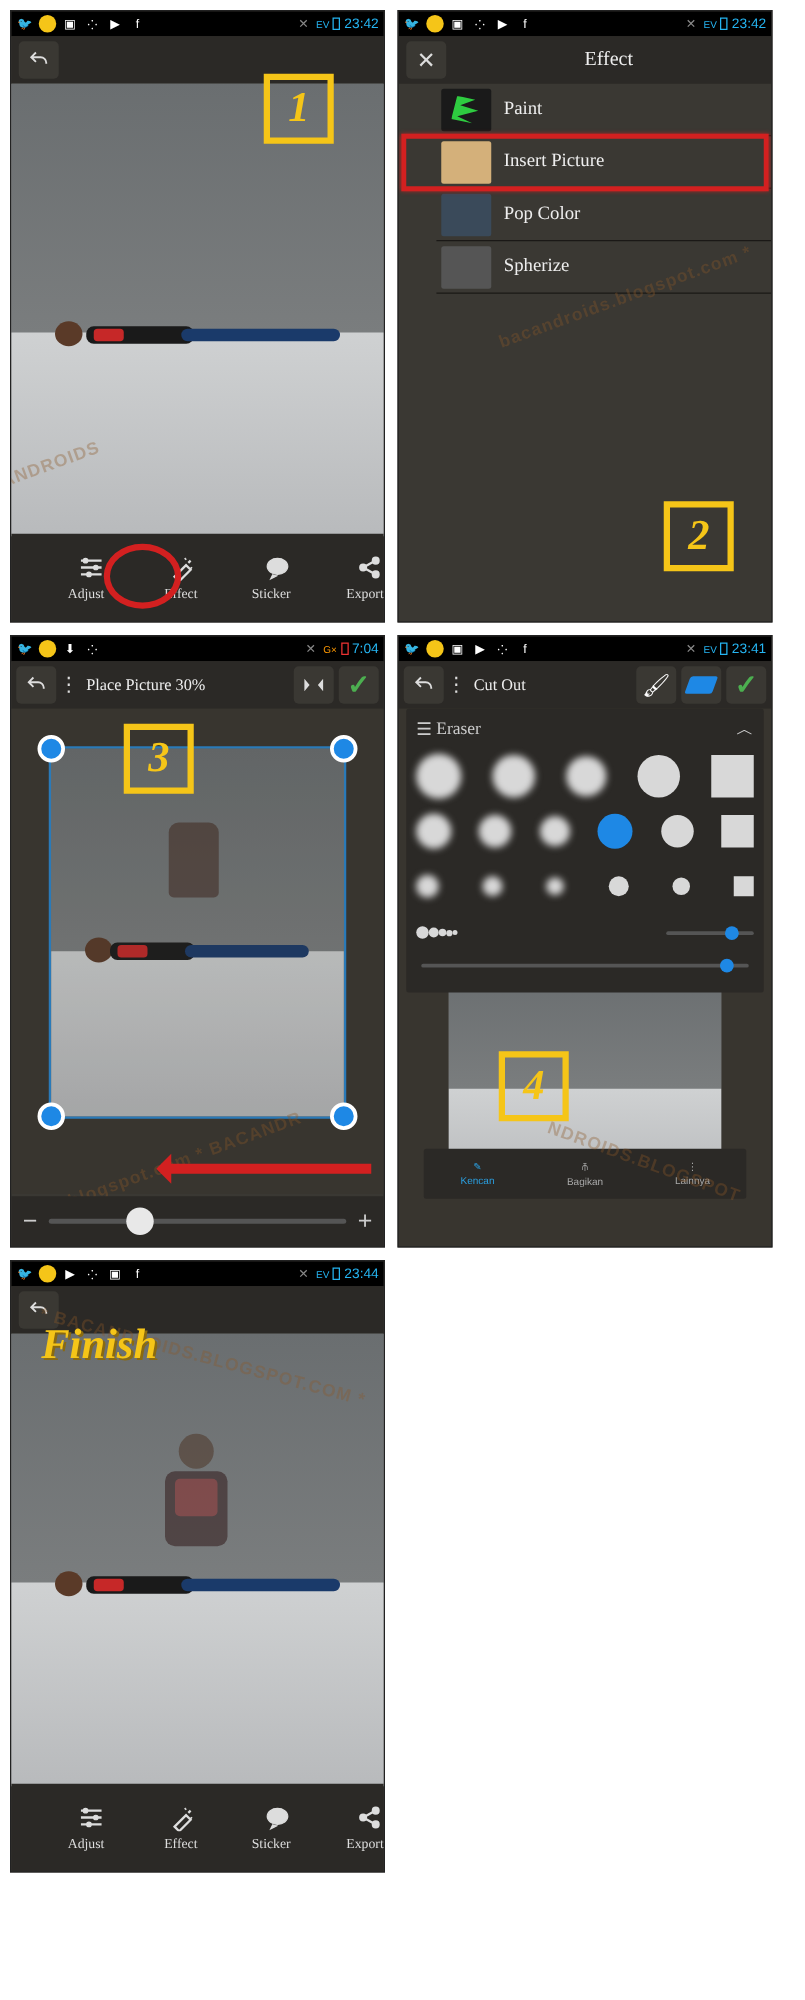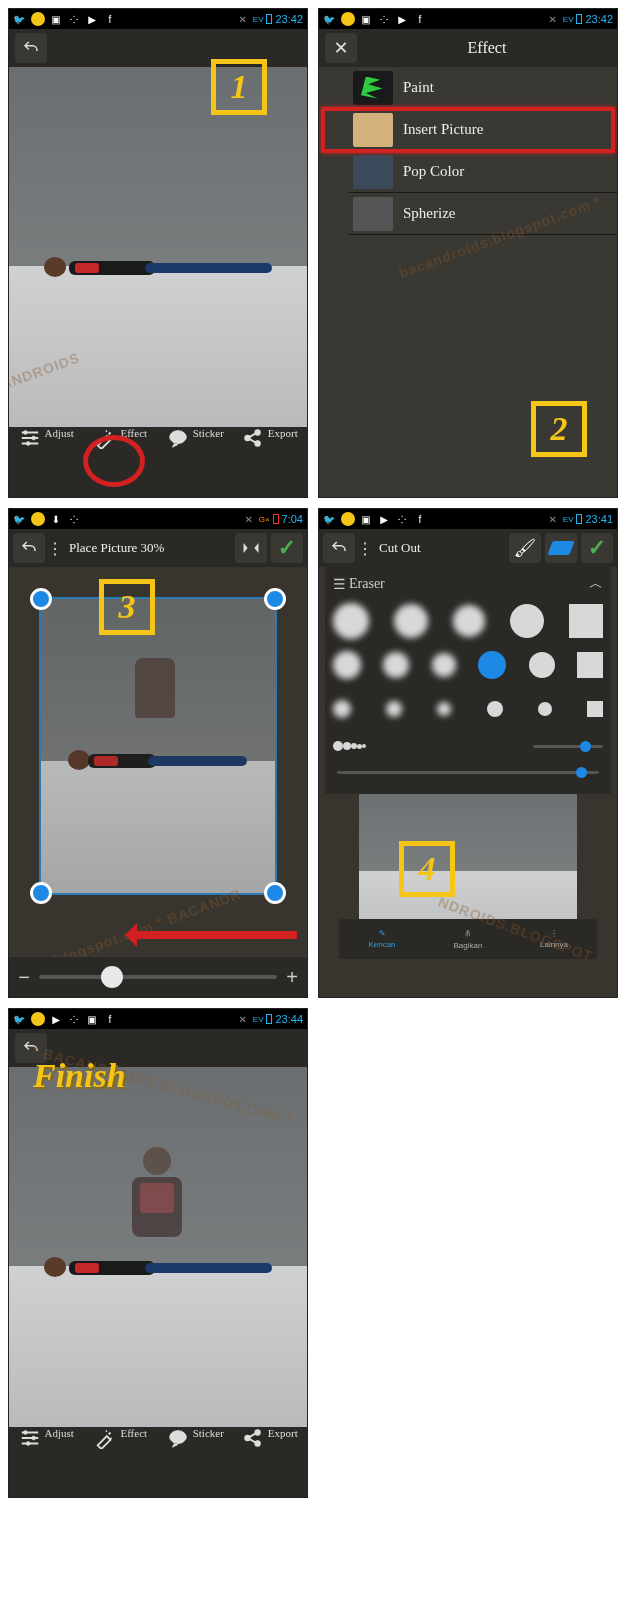--- a/index.html
+++ b/index.html
@@ -20,21 +20,21 @@
   .undo svg{width:18px;height:18px;fill:none;stroke:#ddd;stroke-width:2;}
   .photo{position:relative;background:#7a7d7e;}
   .wall{height:55%;background:linear-gradient(#6a6e70,#7a7d7e);}
   .floor{height:45%;background:linear-gradient(#cfd1d2,#b8babc);transform:perspective(200px);}
   .person{position:absolute;left:10%;right:5%;height:28px;bottom:42%;}
   .person .head{position:absolute;left:2%;bottom:0;width:22px;height:20px;background:#5a3a28;border-radius:50%;}
   .person .torso{position:absolute;left:12%;bottom:2px;width:34%;height:14px;background:#1a1a1a;border-radius:6px;}
   .person .torso::before{content:"";position:absolute;left:6px;top:2px;width:24px;height:10px;background:#c62828;border-radius:3px;}
   .person .legs{position:absolute;left:42%;bottom:4px;width:50%;height:10px;background:#1a3a6a;border-radius:5px;}
   .bottombar{position:absolute;bottom:0;left:0;right:0;height:70px;background:#2b2926;display:flex;}
-  .bbtn{flex:1;display:flex;align-items:flex-start;justify-content:center;gap:4px;color:#ddd;font-size:11px;font-family:'Comic Sans MS',cursive;}
+  .bbtn{flex:1;display:flex;flex-direction:column;align-items:flex-end;justify-content:center;gap:4px;color:#ddd;font-size:11px;font-family:'Comic Sans MS',cursive;}
   .bbtn svg{width:22px;height:22px;fill:#ddd;stroke:#ddd;}
   .circle-hl{position:absolute;width:62px;height:52px;border:5px solid #d32020;border-radius:50%;}
   .badge{position:absolute;width:56px;height:56px;border:5px solid #f5c518;display:flex;align-items:center;justify-content:center;color:#f5c518;font-size:34px;font-weight:900;font-family:'Comic Sans MS',cursive;font-style:italic;}
   
   .efftitle{flex:1;text-align:center;color:#eee;font-family:'Comic Sans MS',cursive;font-size:16px;}
   .xbtn{color:#ddd;font-size:18px;}
   .efflist{position:absolute;top:58px;left:0;right:0;bottom:0;overflow:hidden;margin-left:30px;}
   .effrow{height:42px;display:flex;align-items:center;gap:10px;padding:0 4px;border-bottom:1px solid #1a1816;}
   .thumb{width:40px;height:34px;background:#555;border-radius:2px;flex-shrink:0;}
   .thumb.green{background:#1a1a1a;position:relative;}

